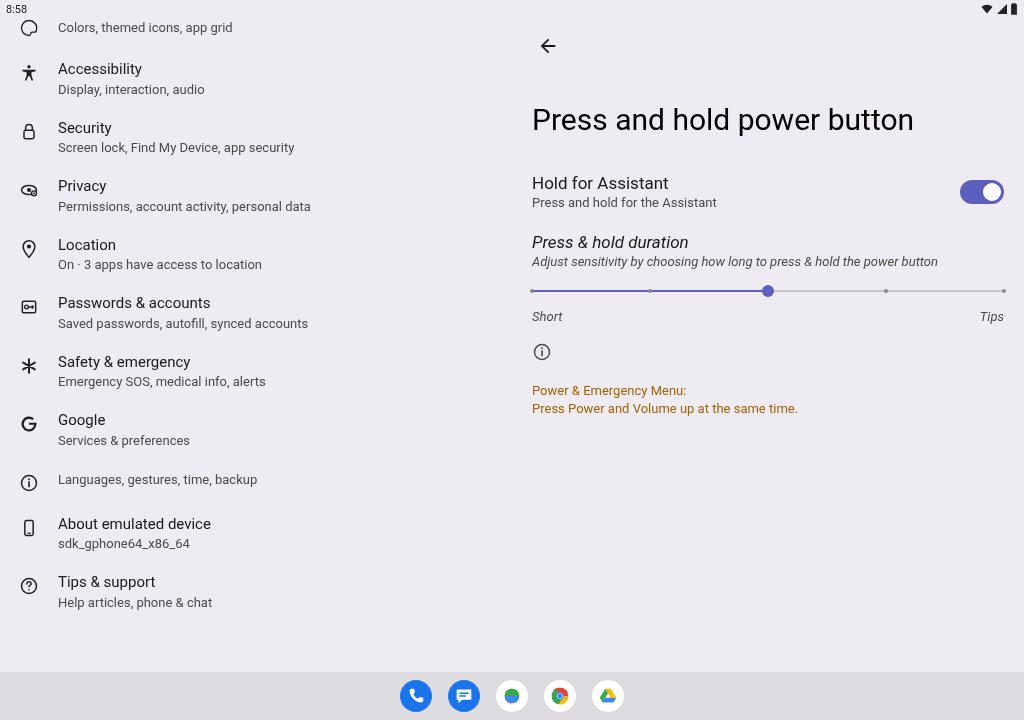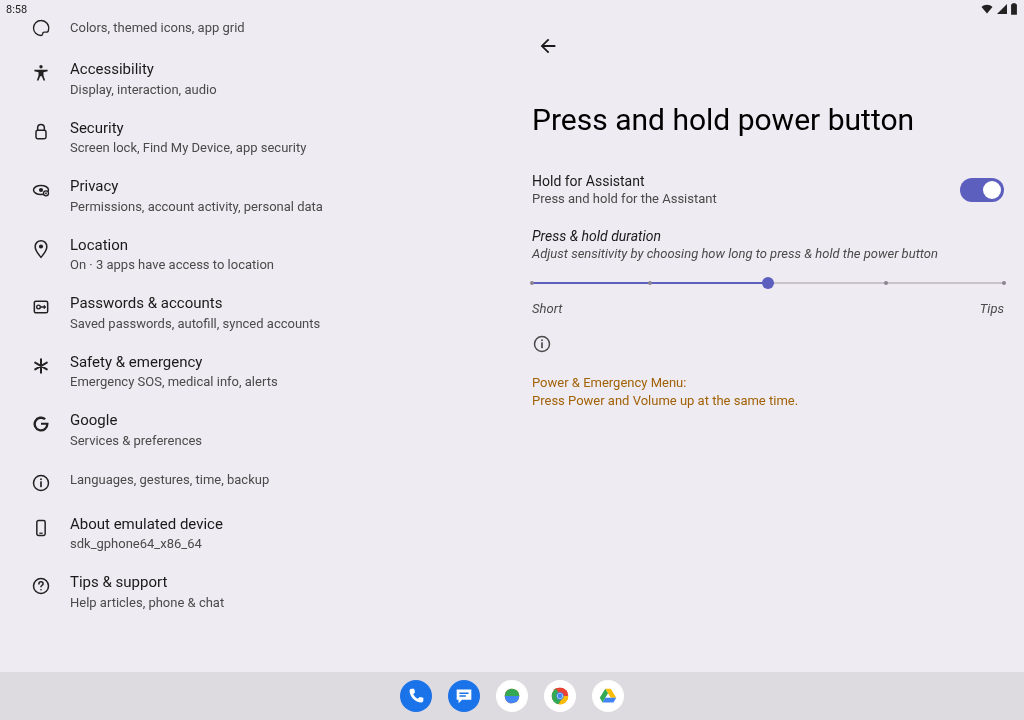--- a/index.html
+++ b/index.html
@@ -27,21 +27,20 @@
 
   .split {
     position: absolute;
     top: 0; bottom: 48px; left: 0; right: 0;
     display: flex;
   }
   .left-pane {
     width: 512px;
     padding-top: 18px;
     overflow: hidden;
-    padding-left: 12px;
   }
   .right-pane {
     width: 512px;
     padding-top: 18px;
     overflow: hidden;
   }
 
   .settings-item {
     display: flex;
     padding: 11px 0 11px 0;
@@ -72,21 +71,21 @@
     width: 40px; height: 40px;
     display: flex; align-items: center; justify-content: center;
     border-radius: 20px;
     cursor: pointer;
   }
   .detail-body { padding: 0 20px 0 20px; }
   .detail-title { font-size: 30px; font-weight: 400; margin: 28px 0 36px 0; color: #000000; }
 
   .pref-row { display: flex; align-items: center; margin-bottom: 22px; }
   .pref-text { flex: 1; }
-  .pref-title { font-size: 14px; color: #1a1a1a; }
+  .pref-title { font-size: 17px; color: #1a1a1a; }
   .pref-sub { font-size: 13px; color: #4a4a4a; margin-top: 2px; }
 
   .switch {
     width: 44px; height: 24px;
     background: #5d5fbf;
     border-radius: 12px;
     position: relative;
     cursor: pointer;
   }
   .switch .knob {

